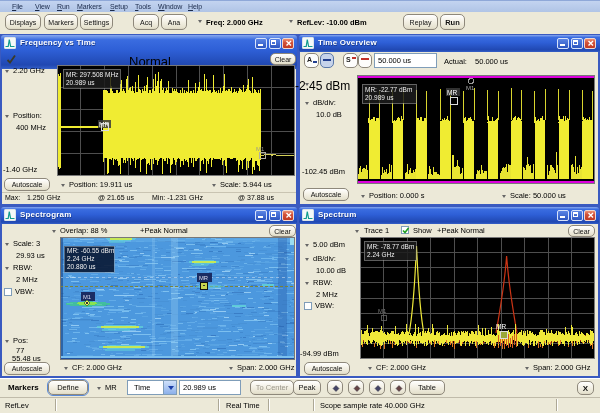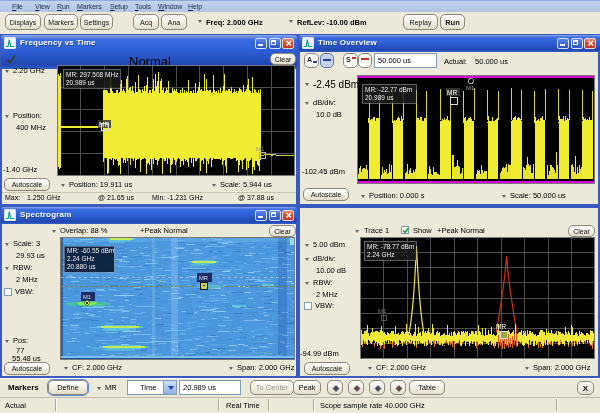--- a/index.html
+++ b/index.html
@@ -96,20 +96,40 @@
    <div style="position:absolute;left:1.5px;top:1.5px;width:5px;height:4.5px;border:1px solid #fff;border-top-width:2px;"></div>
       </div>
  <div style="position:absolute;left:281px;top:2.5px;width:12px;height:11px;background:linear-gradient(180deg,#ec9072,#d2523a 40%,#c03a22);border:1px solid #f0d8d0;border-radius:2px;">
    <svg width="10" height="9" style="position:absolute;left:0.5px;top:0.5px">
           <path d="M2.5 2 L7 6.5 M7 2 L2.5 6.5" stroke="#fff" stroke-width="1.4"></path>
         </svg>
       </div>
 </div>
 <div class="panel" style="left:298px;top:208px;width:302px;height:170px;"></div>
 
+<div style="position:absolute;left:299px;top:207px;width:300px;height:17px;
+ background:linear-gradient(180deg,#88a8ee 0%,#3a6ce0 14%,#2e5fd6 45%,#2048b2 88%,#3560c8 100%);
+ border-radius:3px 3px 0 0;">
+ <svg width="12" height="12" style="position:absolute;left:3px;top:2px">
+        <rect x="0" y="0" width="12" height="12" rx="1.5" fill="#f4f8f8" stroke="#9ab" stroke-width="0.5"></rect>
+        <path d="M1.5 9.5 H4.2 L5.3 2.5 L6.6 9.5 H10.5" stroke="#0f9b8e" stroke-width="1.2" fill="none"></path>
+      </svg>
+ <span style="position:absolute;left:19px;top:3px;font-size:8px;font-weight:bold;color:#fff;letter-spacing:0.2px;text-shadow:0.5px 0.5px 0 #1a3a8a;">Spectrum</span>
+ <div style="position:absolute;left:258px;top:2.5px;width:12px;height:11px;background:linear-gradient(180deg,#5a84e4,#2c55c0);border:1px solid #d7e2fa;border-radius:2px;">
+   <div style="position:absolute;left:2px;bottom:1.5px;width:5px;height:2px;background:#fff"></div>
+      </div>
+ <div style="position:absolute;left:271.5px;top:2.5px;width:12px;height:11px;background:linear-gradient(180deg,#5a84e4,#2c55c0);border:1px solid #d7e2fa;border-radius:2px;">
+   <div style="position:absolute;left:1.5px;top:1.5px;width:5px;height:4.5px;border:1px solid #fff;border-top-width:2px;"></div>
+      </div>
+ <div style="position:absolute;left:285px;top:2.5px;width:12px;height:11px;background:linear-gradient(180deg,#ec9072,#d2523a 40%,#c03a22);border:1px solid #f0d8d0;border-radius:2px;">
+   <svg width="10" height="9" style="position:absolute;left:0.5px;top:0.5px">
+          <path d="M2.5 2 L7 6.5 M7 2 L2.5 6.5" stroke="#fff" stroke-width="1.4"></path>
+        </svg>
+      </div>
+</div>
 <svg width="11" height="11" style="position:absolute;left:6px;top:54px">
       <path d="M1.5 6 L4 8.5 L9 1.5" stroke="#3a3a28" stroke-width="1.8" fill="none"></path>
     </svg>
 <div class="t" style="left:129px;top:54px;font-size:13px;color:#000;">Normal</div>
 <div class="btn" style="left:270px;top:53px;width:26px;height:12px;line-height:11px;font-size:7px;">Clear</div>
 <svg width="238" height="111" style="position:absolute;left:57px;top:65px;background:#000" shape-rendering="crispEdges">
       <path d="M23.8 0V111 M47.6 0V111 M71.4 0V111 M95.2 0V111 M119 0V111 M142.8 0V111 M166.6 0V111 M190.4 0V111 M214.2 0V111 M0 22.2H238 M0 44.4H238 M0 66.6H238 M0 88.8H238" stroke="#4e4e4e" stroke-width="1" fill="none"></path>
       <path d="M1 8.5V102.1 M2 11V103.8 M3 8.2V103.2" stroke="#f0ec32" stroke-width="1" fill="none"></path>
       <path d="M3 62H46" stroke="#f0ec32" stroke-width="1.4" fill="none"></path>
       <path d="M46 25.1V97 M47 25.2V92.1 M48 24.6V92.5 M49 25V91.1 M50 26V109 M51 29.2V108.1 M52 29.4V94.2 M53 11.1V94.4 M54 20.8V94.9 M55 25.6V91.3 M56 27.9V99.5 M57 30.7V94.4 M58 29.8V94.8 M59 25.1V94 M60 24.5V95.5 M61 29.4V101.4 M62 27.4V100.3 M63 18.9V108.5 M64 14.8V93.3 M65 25.5V91.4 M66 24.4V98.3 M67 26V94.5 M68 29.6V98.1 M69 14.1V92.5 M70 11.3V95.7 M71 25.4V93.1 M72 22.8V91.9 M73 22V100.2 M74 25.7V92 M75 20.5V94 M76 25.8V96.1 M77 28V90.4 M78 16.5V102.9 M79 26.8V95.1 M80 27.4V94 M81 9.9V93.8 M82 24.2V91.1 M83 25.4V107 M84 29.9V95.4 M85 24.3V94.1 M86 25.6V94 M87 21V92 M88 26V94.4 M89 19.8V109.3 M90 12.1V98.5 M91 28.6V98.4 M92 25.1V99.5 M93 25.1V94 M94 30.1V104.7 M95 24.1V94 M96 13.8V99.1 M97 25.8V90.6 M98 9.2V94.7 M99 21.3V94.8 M100 15.5V99.5 M101 7.2V95.5 M102 27.9V93.8 M103 15.8V90.1 M104 14.3V93.4 M105 24.7V109.4 M106 23.4V94 M107 28.6V95.5 M108 26V95.5 M109 23V92.5 M110 24.8V99.1 M111 15.9V92.3 M112 28.5V93.8 M113 29V108.1 M114 28.9V100.3 M115 23V99 M116 25.8V91.5 M117 24.1V94.7 M118 26.3V99.9 M119 24.4V96.5 M120 26.8V94.4 M121 28V93 M122 28.6V94.2 M123 25.1V101.9 M124 29.8V95.6 M125 23.1V96.4 M126 29.2V100.2 M127 25.1V94.4 M128 30.4V95.6 M129 26.2V95 M130 27.2V96.5 M131 14.8V101.6 M132 30.3V90.8 M133 26V91.4 M134 25.6V97.9 M135 28.2V91.9 M136 25.3V102 M137 29.3V90.8 M138 17.7V95.8 M139 28.6V95.7 M140 26.2V94 M141 22.4V91.4 M142 17.1V93 M143 25.3V105.6 M144 24.3V95.5 M145 25.6V94.9 M146 26V99.4 M147 8.7V93.1 M148 25.8V94.4 M149 13.6V107.9 M150 25.1V95.8 M151 25.5V98.9 M152 24.9V94.3 M153 25V93.3 M154 30.6V101.9 M155 26.6V94.7 M156 9.9V91 M157 25.3V93.5 M158 26.9V94.3 M159 25.7V94.3 M160 29.6V93.8 M161 24.5V94 M162 27.9V93.5 M163 23.3V95.4 M164 29V92.7 M165 25.8V99.5 M166 21.1V95.5 M167 9V94.9 M168 25.5V100.6 M169 24.7V108.3 M170 25.8V91.8 M171 24.1V91.3 M172 24.2V90.6 M173 25.9V94.4 M174 21.8V93.8 M175 30V94.3 M176 26.5V92.3 M177 23.8V92.9 M178 26.6V90.5 M179 25.8V95.7 M180 28.5V95.2 M181 25.7V106.9 M182 22.8V99.5 M183 23.9V95.2 M184 25.4V95.6 M185 26.6V103.5 M186 20.4V94.9 M187 27V94 M188 25.5V93.4 M189 24.1V105.1 M190 20.3V95.7 M191 14.4V102.6 M192 24.6V95.6 M193 26.4V94.8 M194 27.7V92 M195 12V108.7 M196 28V101.5 M197 23.6V104.7 M198 24.7V96 M199 27.1V95.8 M200 28.7V99.5 M201 25.4V101.4 M202 28.5V106.1 M203 23.8V94.8" stroke="#f0ec32" stroke-width="1" fill="none"></path>
@@ -186,21 +206,21 @@
       <text x="109" y="15" font-size="6" fill="#aaa" font-family="Liberation Sans, sans-serif">M1</text>
       <circle cx="114" cy="6" r="2.5" fill="none" stroke="#999" stroke-width="1"></circle>
       <rect x="5" y="9" width="54" height="19" fill="#1c1c1c" fill-opacity="0.85" stroke="#999" stroke-width="0.6"></rect>
       <text x="8" y="17" font-size="6.5" fill="#eee" font-family="Liberation Sans, sans-serif">MR: -22.77 dBm</text>
       <text x="8" y="25" font-size="6.5" fill="#eee" font-family="Liberation Sans, sans-serif">20.989 us</text>
       <rect x="0.5" y="0.5" width="237" height="108" fill="none" stroke="#787878" stroke-width="1"></rect>
     </svg>
 <div style="position:absolute;left:305px;top:82px;width:5px;height:5px;">
       <div style="position:absolute;left:0;top:1px;width:0;height:0;border-left:2px solid transparent;border-right:2px solid transparent;border-top:3px solid #666;"></div>
     </div>
-<div class="t" style="left:313px;top:79px;font-size:10px;color:#000;">-2.45 dBm</div>
+<div class="t" style="left:295px;top:79px;font-size:12px;color:#000;">-2.45 dBm</div>
 <div style="position:absolute;left:305px;top:101px;width:5px;height:5px;">
       <div style="position:absolute;left:0;top:1px;width:0;height:0;border-left:2px solid transparent;border-right:2px solid transparent;border-top:3px solid #666;"></div>
     </div>
 <div class="t" style="left:313px;top:98px;font-size:7.5px;color:#000;">dB/div:</div>
 <div class="t" style="left:316px;top:110px;font-size:7.5px;color:#000;">10.0 dB</div>
 <div class="t" style="left:302px;top:167px;font-size:7.5px;color:#000;">-102.45 dBm</div>
 <div class="btn" style="left:303px;top:188px;width:46px;height:13px;line-height:12px;font-size:7px;">Autoscale</div>
 <div style="position:absolute;left:361px;top:194px;width:5px;height:5px;">
       <div style="position:absolute;left:0;top:1px;width:0;height:0;border-left:2px solid transparent;border-right:2px solid transparent;border-top:3px solid #666;"></div>
     </div>
@@ -354,21 +374,21 @@
       <div style="position:absolute;left:0;top:1px;width:0;height:0;border-left:2px solid transparent;border-right:2px solid transparent;border-top:3px solid #666;"></div>
     </div>
 <div class="t" style="left:533px;top:363px;font-size:7.5px;color:#000;">Span: 2.000 GHz</div>
 <div style="position:absolute;left:0;top:378px;width:600px;height:19px;background:#ece9d8;border-top:1px solid #fff;"></div>
 <div class="t" style="left:8px;top:383px;font-size:8px;color:#000;font-weight:bold;">Markers</div>
 <div class="btn" style="left:48px;top:380px;width:40px;height:15px;line-height:14px;font-size:7.5px;outline:1px solid #5a8ad8;">Define</div>
 <div style="position:absolute;left:97px;top:386px;width:5px;height:5px;">
       <div style="position:absolute;left:0;top:1px;width:0;height:0;border-left:2px solid transparent;border-right:2px solid transparent;border-top:3px solid #666;"></div>
     </div>
 <div class="t" style="left:105px;top:383px;font-size:7.5px;color:#000;">MR</div>
-<div style="position:absolute;left:127px;top:380px;width:50px;height:15px;background:#fff;border:1px solid #7f9db9;font-size:7.5px;line-height:13px;padding-left:12px;">Time<div style="position:absolute;right:0;top:0;width:13px;height:13px;background:linear-gradient(180deg,#cfe0fa,#8cb0ea);border-left:1px solid #7f9db9;">
+<div style="position:absolute;left:127px;top:380px;width:50px;height:15px;background:#fff;border:1px solid #7f9db9;font-size:7.5px;line-height:13px;padding-left:6px;">Time<div style="position:absolute;right:0;top:0;width:13px;height:13px;background:linear-gradient(180deg,#cfe0fa,#8cb0ea);border-left:1px solid #7f9db9;">
         <div style="position:absolute;left:3.5px;top:5px;width:0;height:0;border-left:3px solid transparent;border-right:3px solid transparent;border-top:4px solid #1c3fa8;"></div>
       </div></div>
 <div style="position:absolute;left:179px;top:380px;width:62px;height:15px;background:#fff;border:1px solid #7f9db9;font-size:7.5px;line-height:13px;padding-left:3px;">20.989 us</div>
 <div class="btn" style="left:250px;top:380px;width:44px;height:15px;line-height:14px;font-size:7.5px;color:#9a968a;">To Center</div>
 <div class="btn" style="left:293px;top:380px;width:28px;height:15px;line-height:14px;font-size:7.5px;">Peak</div>
 <div class="btn" style="left:327px;top:380px;width:16px;height:15px;line-height:14px;font-size:7px;"></div>
 <svg width="10" height="10" style="position:absolute;left:330.5px;top:383.5px">
       <path d="M5 1.5 L8 4.5 L5 7.5 L2 4.5 Z" fill="#446" stroke="#334" stroke-width="0.5"></path>
     </svg>
 <div class="btn" style="left:348px;top:380px;width:16px;height:15px;line-height:14px;font-size:7px;"></div>
@@ -389,15 +409,15 @@
 <div style="position:absolute;left:55px;top:399px;width:1px;height:12px;background:#aca795;"></div>
 <div style="position:absolute;left:56px;top:399px;width:1px;height:12px;background:#fff;"></div>
 <div style="position:absolute;left:218px;top:399px;width:1px;height:12px;background:#aca795;"></div>
 <div style="position:absolute;left:219px;top:399px;width:1px;height:12px;background:#fff;"></div>
 <div style="position:absolute;left:268px;top:399px;width:1px;height:12px;background:#aca795;"></div>
 <div style="position:absolute;left:269px;top:399px;width:1px;height:12px;background:#fff;"></div>
 <div style="position:absolute;left:313px;top:399px;width:1px;height:12px;background:#aca795;"></div>
 <div style="position:absolute;left:314px;top:399px;width:1px;height:12px;background:#fff;"></div>
 <div style="position:absolute;left:556px;top:399px;width:1px;height:12px;background:#aca795;"></div>
 <div style="position:absolute;left:557px;top:399px;width:1px;height:12px;background:#fff;"></div>
-<div class="t" style="left:5px;top:401px;font-size:7.5px;color:#000;">Actual</div>
+<div class="t" style="left:5px;top:401px;font-size:7.5px;color:#000;">RefLev</div>
 <div class="t" style="left:226px;top:401px;font-size:7.5px;color:#000;">Real Time</div>
 <div class="t" style="left:320px;top:401px;font-size:7.5px;color:#000;">Scope sample rate 40.000 GHz</div>
 </div>
 </body></html>

